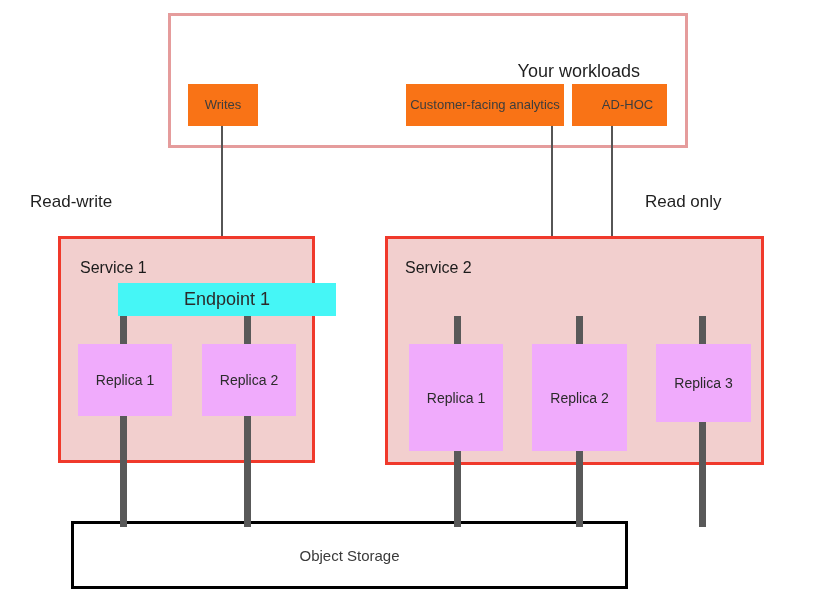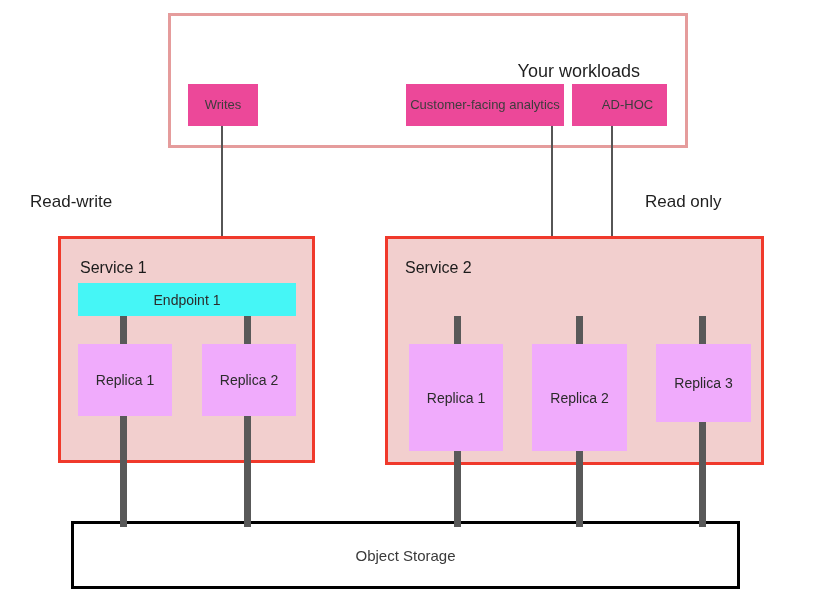--- a/index.html
+++ b/index.html
@@ -10,21 +10,21 @@
     background: #ffffff;
     font-family: "Liberation Sans", "DejaVu Sans", sans-serif;
     overflow: hidden;
   }
   .abs { position: absolute; box-sizing: border-box; }
   .flexc { display: flex; align-items: center; justify-content: center; text-align: center; }
 
   
   .workloads-box { left: 168px; top: 13px; width: 520px; height: 135px; border: 3px solid #e59c9c; background: #ffffff; }
   .workloads-title { left: 168px; top: 33px; width: 472px; text-align: right; font-size: 18px; color: #1f1f1f; margin-top: 28px; }
-  .chip { top: 84px; height: 42px; background: #ec4899; font-size: 13px; color: #3d3d3d; line-height: 1.25; }
+  .chip { top: 84px; height: 42px; background: #f97316; font-size: 13px; color: #3d3d3d; line-height: 1.25; }
   .chip-writes    { left: 188px; width: 70px; }
   .chip-analytics { left: 406px; width: 158px; }
   .chip-adhoc     { left: 572px; width: 95px; padding-left: 16px; }
 
   
   .side-label { font-size: 17px; color: #1f1f1f; }
   .label-left  { left: 30px;  top: 192px; }
   .label-right { left: 645px; top: 192px; }
 
   
@@ -38,41 +38,41 @@
   .arrow-adhoc-head      { left: 604px; top: 263px; }
 
   
   .service { background: #f2cfce; border: 3px solid #f0392b; }
   .service-1 { left: 58px;  top: 236px; width: 257px; height: 227px; }
   .service-2 { left: 385px; top: 236px; width: 379px; height: 229px; }
   .service-name { font-size: 16px; color: #1b1b1b; margin-top: 12px; }
   .service-1-name { left: 80px;  top: 247px; }
   .service-2-name { left: 405px; top: 247px; }
 
-  .endpoint { background: #45f6f6; font-size: 14px; color: #2b2b2b; z-index: 2; }
+  .endpoint { background: #45f6f6; font-size: 18px; color: #2b2b2b; z-index: 2; margin-left: 40px; }
   .endpoint-1 { left: 78px;  top: 283px; width: 218px; height: 33px; }
   .endpoint-2 { left: 409px; top: 283px; width: 341px; height: 34px; }
 
   .replica { background: #f0abfc; font-size: 14px; color: #2b2b2b; z-index: 2; }
   .s1-r1 { left: 78px;  top: 344px; width: 94px; height: 72px; }
   .s1-r2 { left: 202px; top: 344px; width: 94px; height: 72px; }
   .s2-r1 { left: 409px; top: 344px; width: 94px; height: 107px; }
   .s2-r2 { left: 532px; top: 344px; width: 95px; height: 107px; }
   .s2-r3 { left: 656px; top: 344px; width: 95px; height: 78px; }
 
   
   .pipe { width: 7px; top: 316px; height: 211px; background: #595959; z-index: 1; }
   .pipe-1 { left: 120px; }
   .pipe-2 { left: 244px; }
   .pipe-3 { left: 454px; }
   .pipe-4 { left: 576px; }
   .pipe-5 { left: 699px; }
 
   
-  .object-storage { left: 71px; top: 521px; width: 669px; height: 68px; background: #ffffff; border: 3px solid #000000; font-size: 15px; color: #3a3a3a; z-index: 0; }
+  .object-storage { left: 71px; top: 521px; width: 557px; height: 68px; background: #ffffff; border: 3px solid #000000; font-size: 15px; color: #3a3a3a; z-index: 0; }
 </style>
 </head>
 <body>
 
 <div class="canvas">
 
   <div class="abs workloads-box"></div>
   <div class="abs workloads-title">Your workloads</div>
   <div class="abs flexc chip chip-writes">Writes</div>
   <div class="abs flexc chip chip-analytics">Customer-facing analytics</div>

